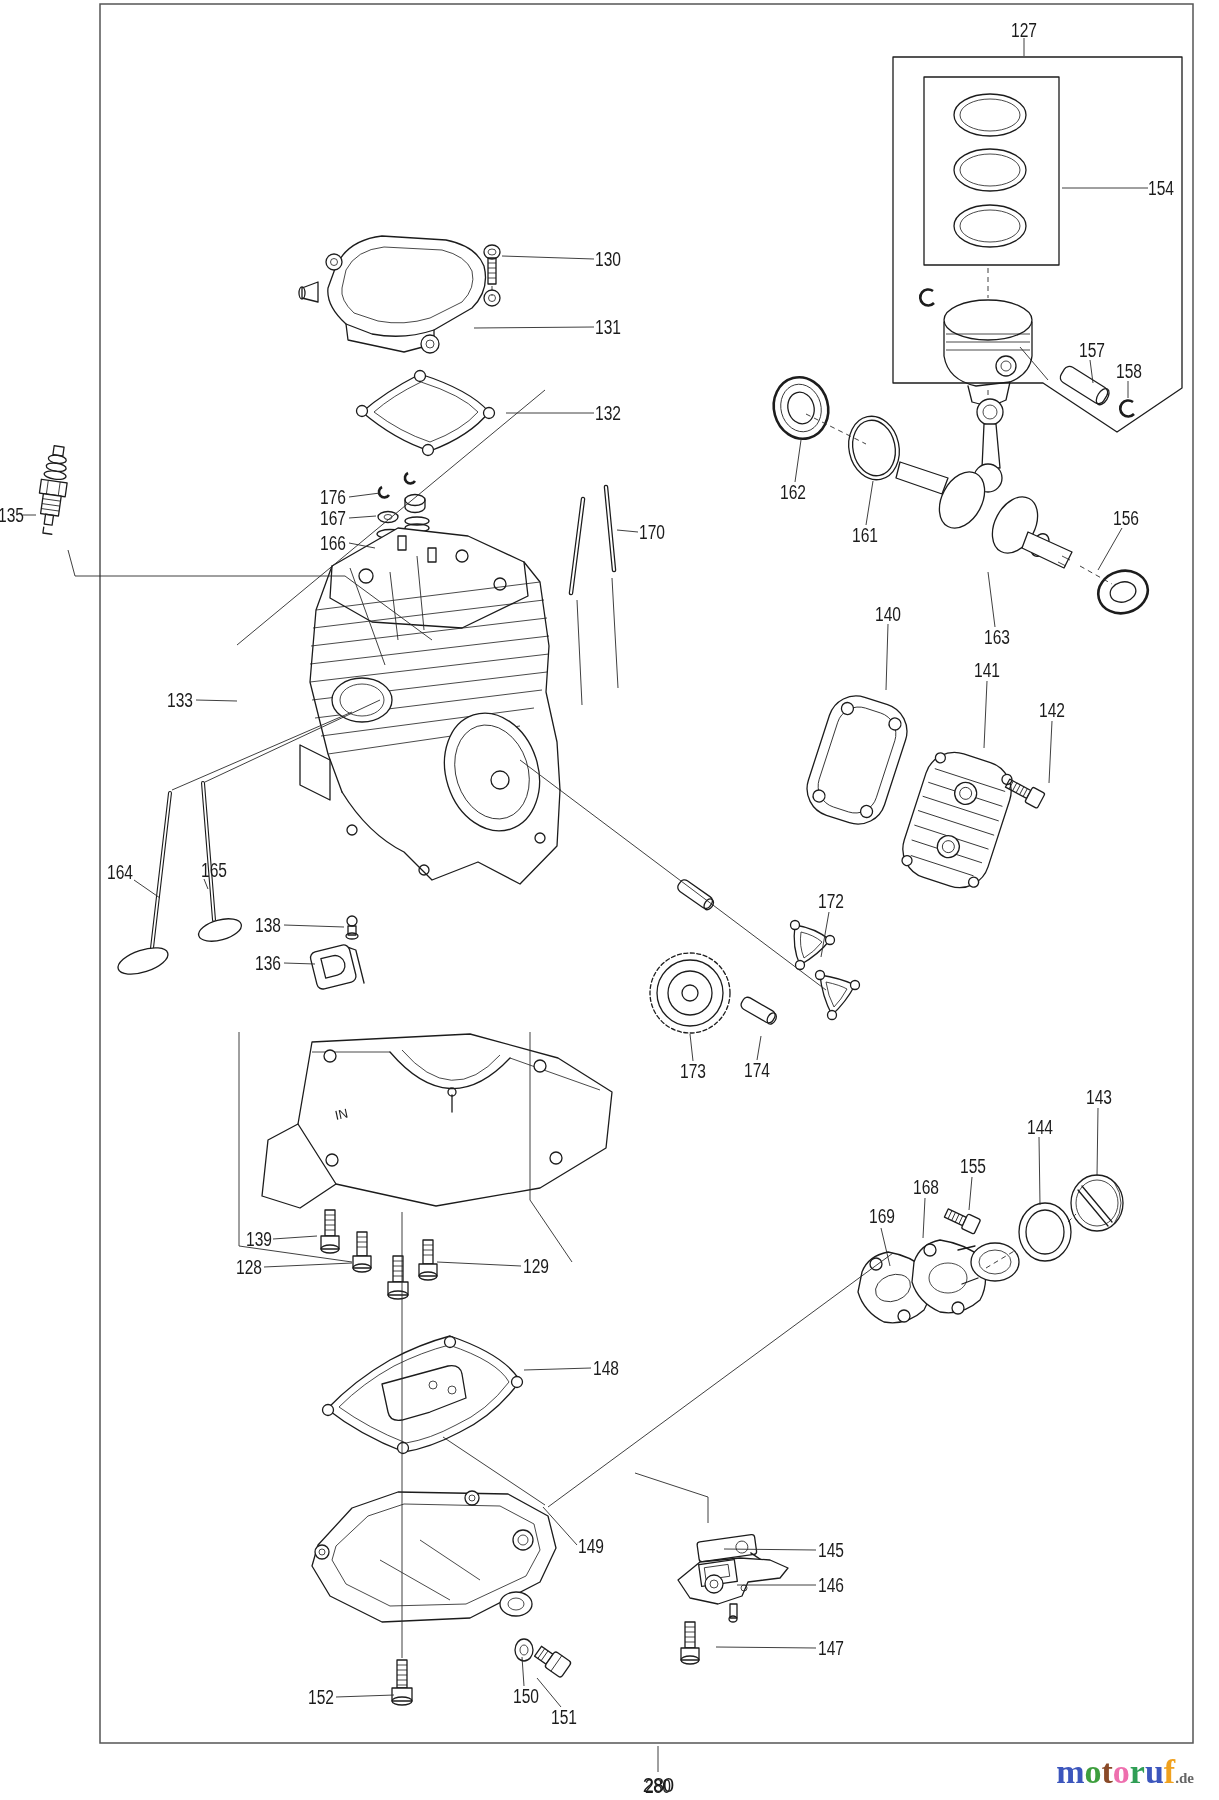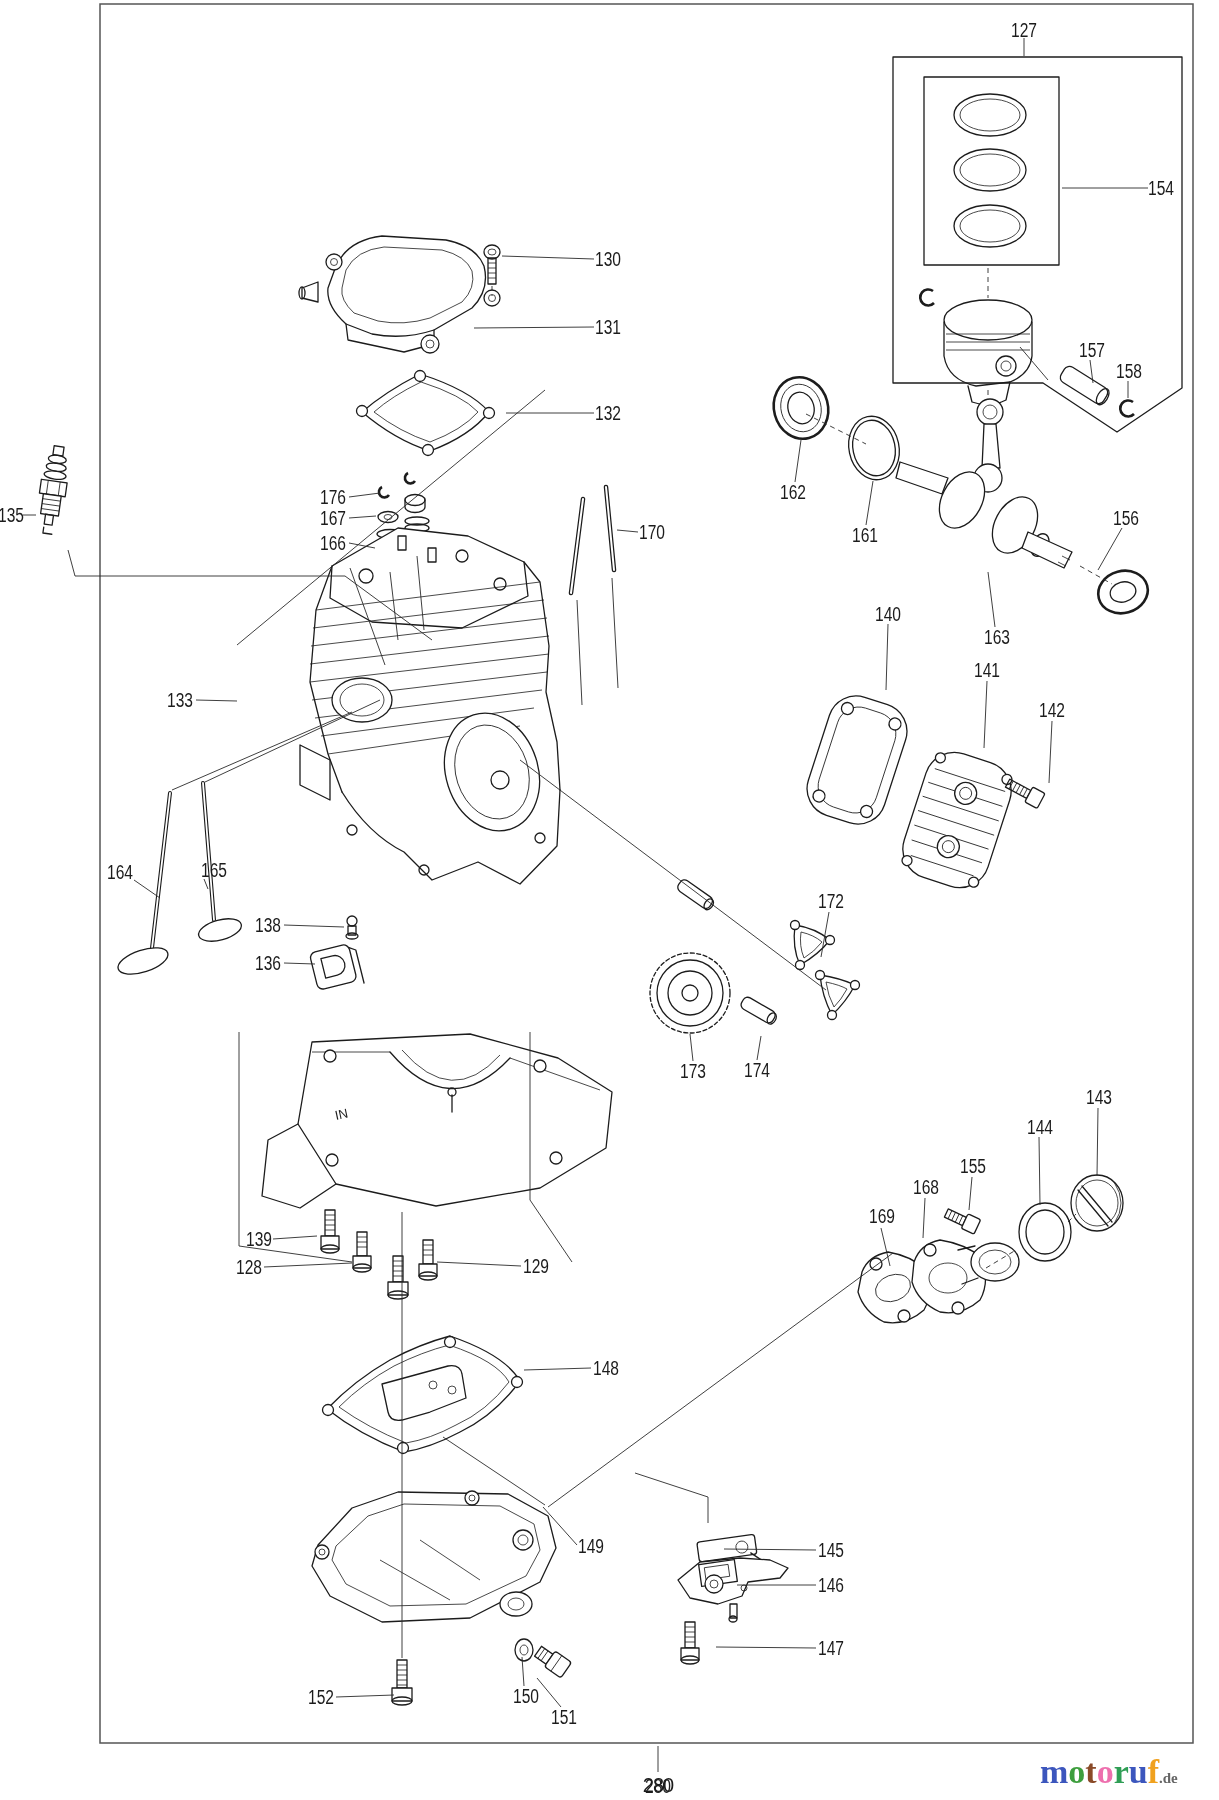--- a/index.html
+++ b/index.html
@@ -8,21 +8,21 @@
   svg text.part-label{font-family:"Liberation Sans",sans-serif;font-size:20px;fill:#1c1c1c;}
   svg .leader{stroke:#2a2a2a;stroke-width:0.9;fill:none;}
   svg .cline{stroke:#2a2a2a;stroke-width:0.9;fill:none;}
   svg .dline{stroke:#2a2a2a;stroke-width:0.9;fill:none;stroke-dasharray:5 4;}
   svg .p{stroke:#1c1c1c;stroke-width:1.3;fill:none;stroke-linejoin:round;stroke-linecap:round;}
   svg .pw{stroke:#1c1c1c;stroke-width:1.3;fill:#fff;stroke-linejoin:round;}
   svg .thick{stroke:#1c1c1c;stroke-width:2.6;fill:none;}
   svg .thin{stroke:#1c1c1c;stroke-width:0.8;fill:none;}
   #page-number{position:absolute;left:632px;top:1774px;width:52px;text-align:center;
     font-size:20px;color:#1c1c1c;letter-spacing:-1px;}
-  #brand-logo{position:absolute;left:1040px;top:1752px;width:170px;text-align:left;
+  #brand-logo{position:absolute;left:1040px;top:1752px;width:170px;text-align:center;
     font-family:"Liberation Serif",serif;font-weight:bold;font-size:34px;line-height:40px;white-space:nowrap;}
   #brand-logo .suffix{font-size:15px;font-weight:bold;}
 </style>
 </head>
 <body>
 
 <div id="stage">
 <svg id="art" width="1219" height="1800" viewBox="0 0 1219 1800">
 
   <rect x="100" y="4" width="1093" height="1739" fill="none" stroke="#555" stroke-width="1.5"></rect>

